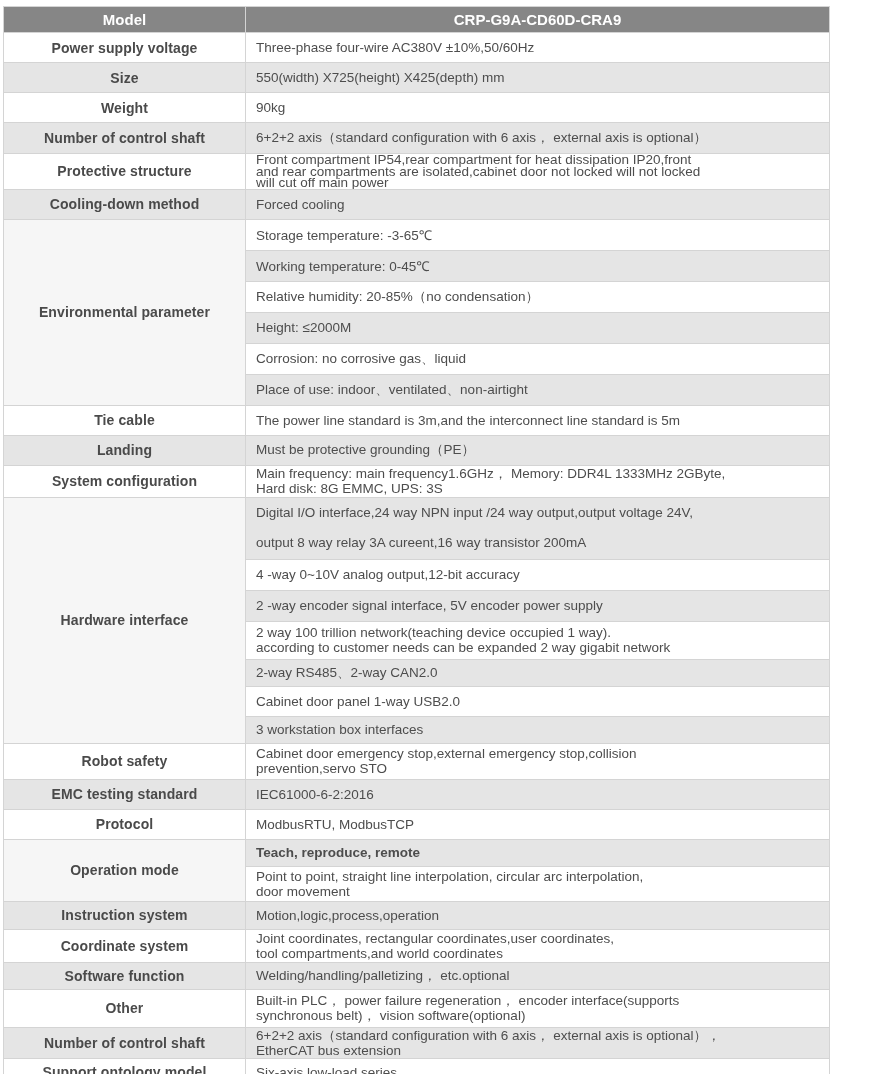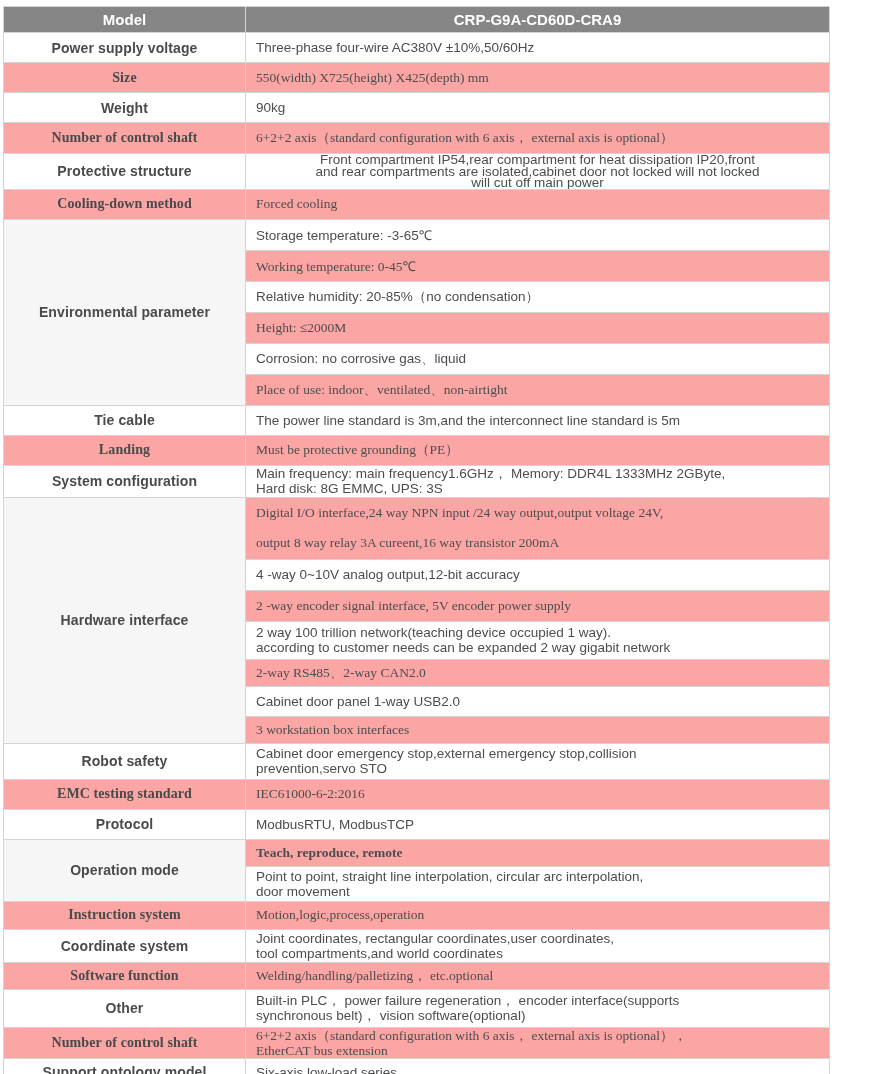--- a/index.html
+++ b/index.html
@@ -10,31 +10,31 @@
   }
   table.spec { border-collapse:collapse; table-layout:fixed; margin:6px 0 0 3px; width:826px; }
   td { border:1px solid #d4d4d4; vertical-align:middle; overflow:hidden; }
   td.label {
     width:242px; text-align:center; font-weight:bold;
     font-size:14px; color:#4a4a4a; padding:0 4px; letter-spacing:0.1px;
   }
   td.value { width:584px; font-size:13.5px; color:#4d4d4d; padding:0 10px; }
   
   .bg-h { background:#868686; color:#ffffff !important; }
-  .bg-g { background:#fca5a5;font-family:Liberation Serif, serif; }
+  .bg-g { background:#e5e5e5; }
   .bg-w { background:#ffffff; }
   .bg-l { background:#f6f6f6; }
   
   td.hcell { text-align:center; font-weight:bold; font-size:15px; padding:4px 6px; }
   
   .r26{height:26px}.r27{height:27px}.r28{height:28px}.r30{height:30px}
   .r31{height:31px}.r32{height:32px}.r33{height:33px}.r35{height:35px}
   .r36{height:36px}.r38{height:38px}.r62{height:62px}
   
-  .dense { font-size:12px; line-height:11.5px; padding-top:2px; padding-bottom:2px;text-align:center; }
+  .dense { font-size:12px; line-height:11.5px; padding-top:2px; padding-bottom:2px; }
   .two   { font-size:13px; line-height:15px;  padding-top:2px; padding-bottom:2px;margin-top:35px; }
   .tall  { line-height:30px; }
   .semib { font-weight:600; }
   .ln { white-space:nowrap; }
 </style>
 </head>
 <body>
 
 <table class="spec">
   <colgroup>

